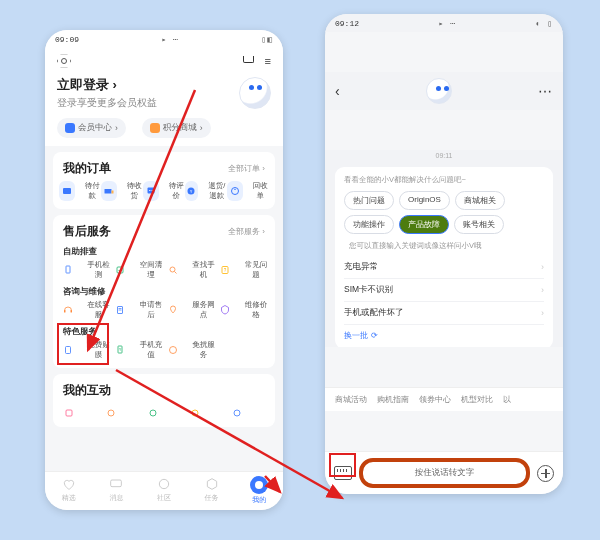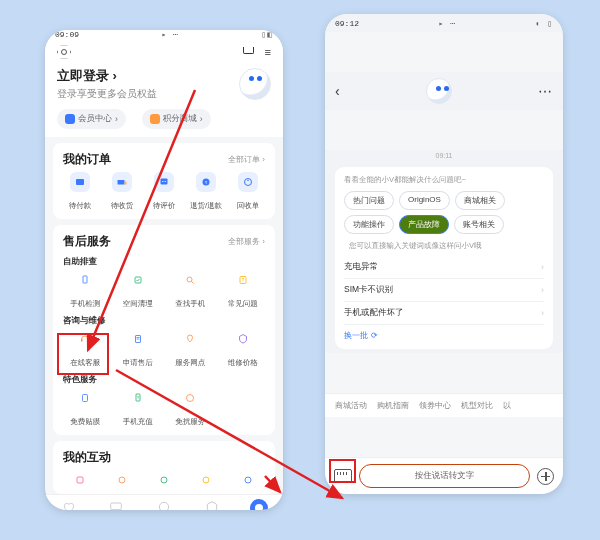--- a/index.html
+++ b/index.html
@@ -91,21 +91,21 @@
     background:#fff;
     margin: 6px 8px 0;
     border-radius:8px;
     padding:6px 6px 8px;
   }
   .sec-head{display:flex;justify-content:space-between;align-items:center;padding:2px 4px 4px;}
   .sec-title{font-size:12px;font-weight:700;color:#222;}
   .sec-more{font-size:8px;color:#999;}
   .grid5{display:grid;grid-template-columns:repeat(5,1fr);text-align:center;}
   .grid4{display:grid;grid-template-columns:repeat(4,1fr);text-align:center;row-gap:6px;}
-  .cell{display:flex;flex-direction:column;align-items:center;gap:9px;}
+  .cell{display:flex;flex-direction:row;align-items:center;gap:9px;}
   .cell .lbl{font-size:7.5px;color:#555;}
   .ic{width:20px;height:20px;border-radius:6px;display:flex;align-items:center;justify-content:center;}
   .ic svg{width:12px;height:12px;}
   .mini-title{font-size:8.5px;font-weight:600;color:#333;padding:2px 4px;}
 
   .highlight-box{
     position:absolute;border:2px solid #e02020;pointer-events:none;
   }
 
   .bottom-nav{
@@ -155,21 +155,21 @@
     overflow:hidden;white-space:nowrap;border-top:1px solid #eee;
   }
   .input-row{
     background:#fff;display:flex;align-items:center;gap:7px;padding:6px 9px;border-top:1px solid #eee;
   }
   .kb-icon{
     width:18px;height:14px;border:1.2px solid #555;border-radius:2px;position:relative;
   }
   .kb-icon::after{content:"";position:absolute;left:2px;top:2px;right:2px;height:3px;background:repeating-linear-gradient(90deg,#555 0 1px,transparent 1px 3px);}
   .voice-field{
-    flex:1;border:1px solid #c2410c;border-radius:14px;text-align:center;
+    flex:1;border:4px solid #c2410c;border-radius:14px;text-align:center;
     font-size:8.5px;color:#666;padding:5px 0;background:#fff;
   }
   .plus{width:17px;height:17px;border:1.2px solid #555;border-radius:50%;position:relative;}
   .plus::before,.plus::after{content:"";position:absolute;background:#555;}
   .plus::before{left:7px;top:3px;width:1.5px;height:9px;}
   .plus::after{top:7px;left:3px;height:1.5px;width:9px;}
 
   
   .arrow{position:absolute;pointer-events:none;}
 </style>

